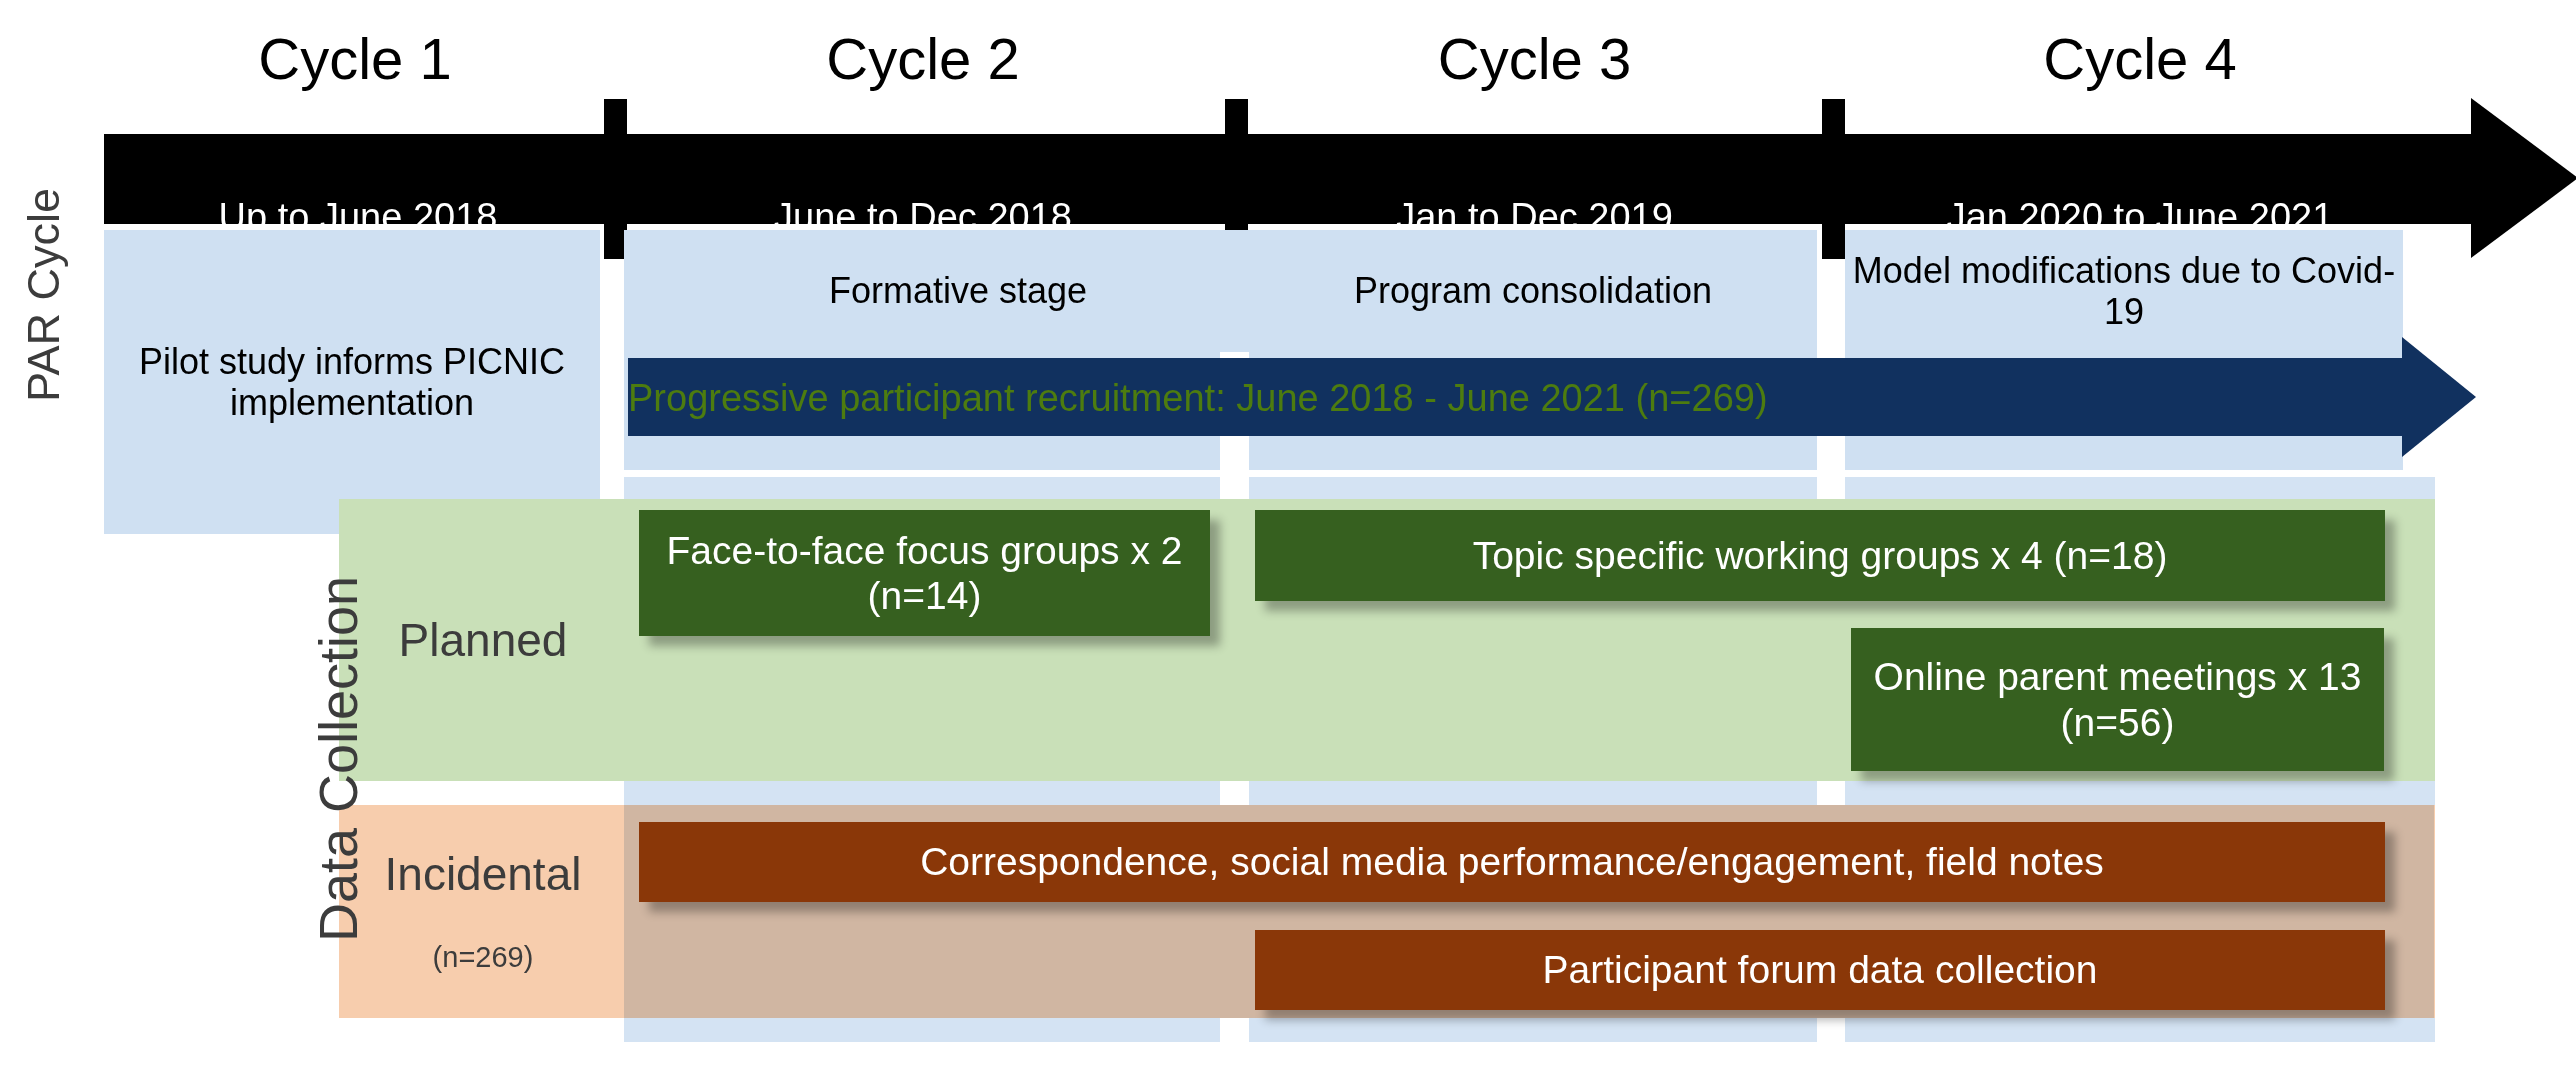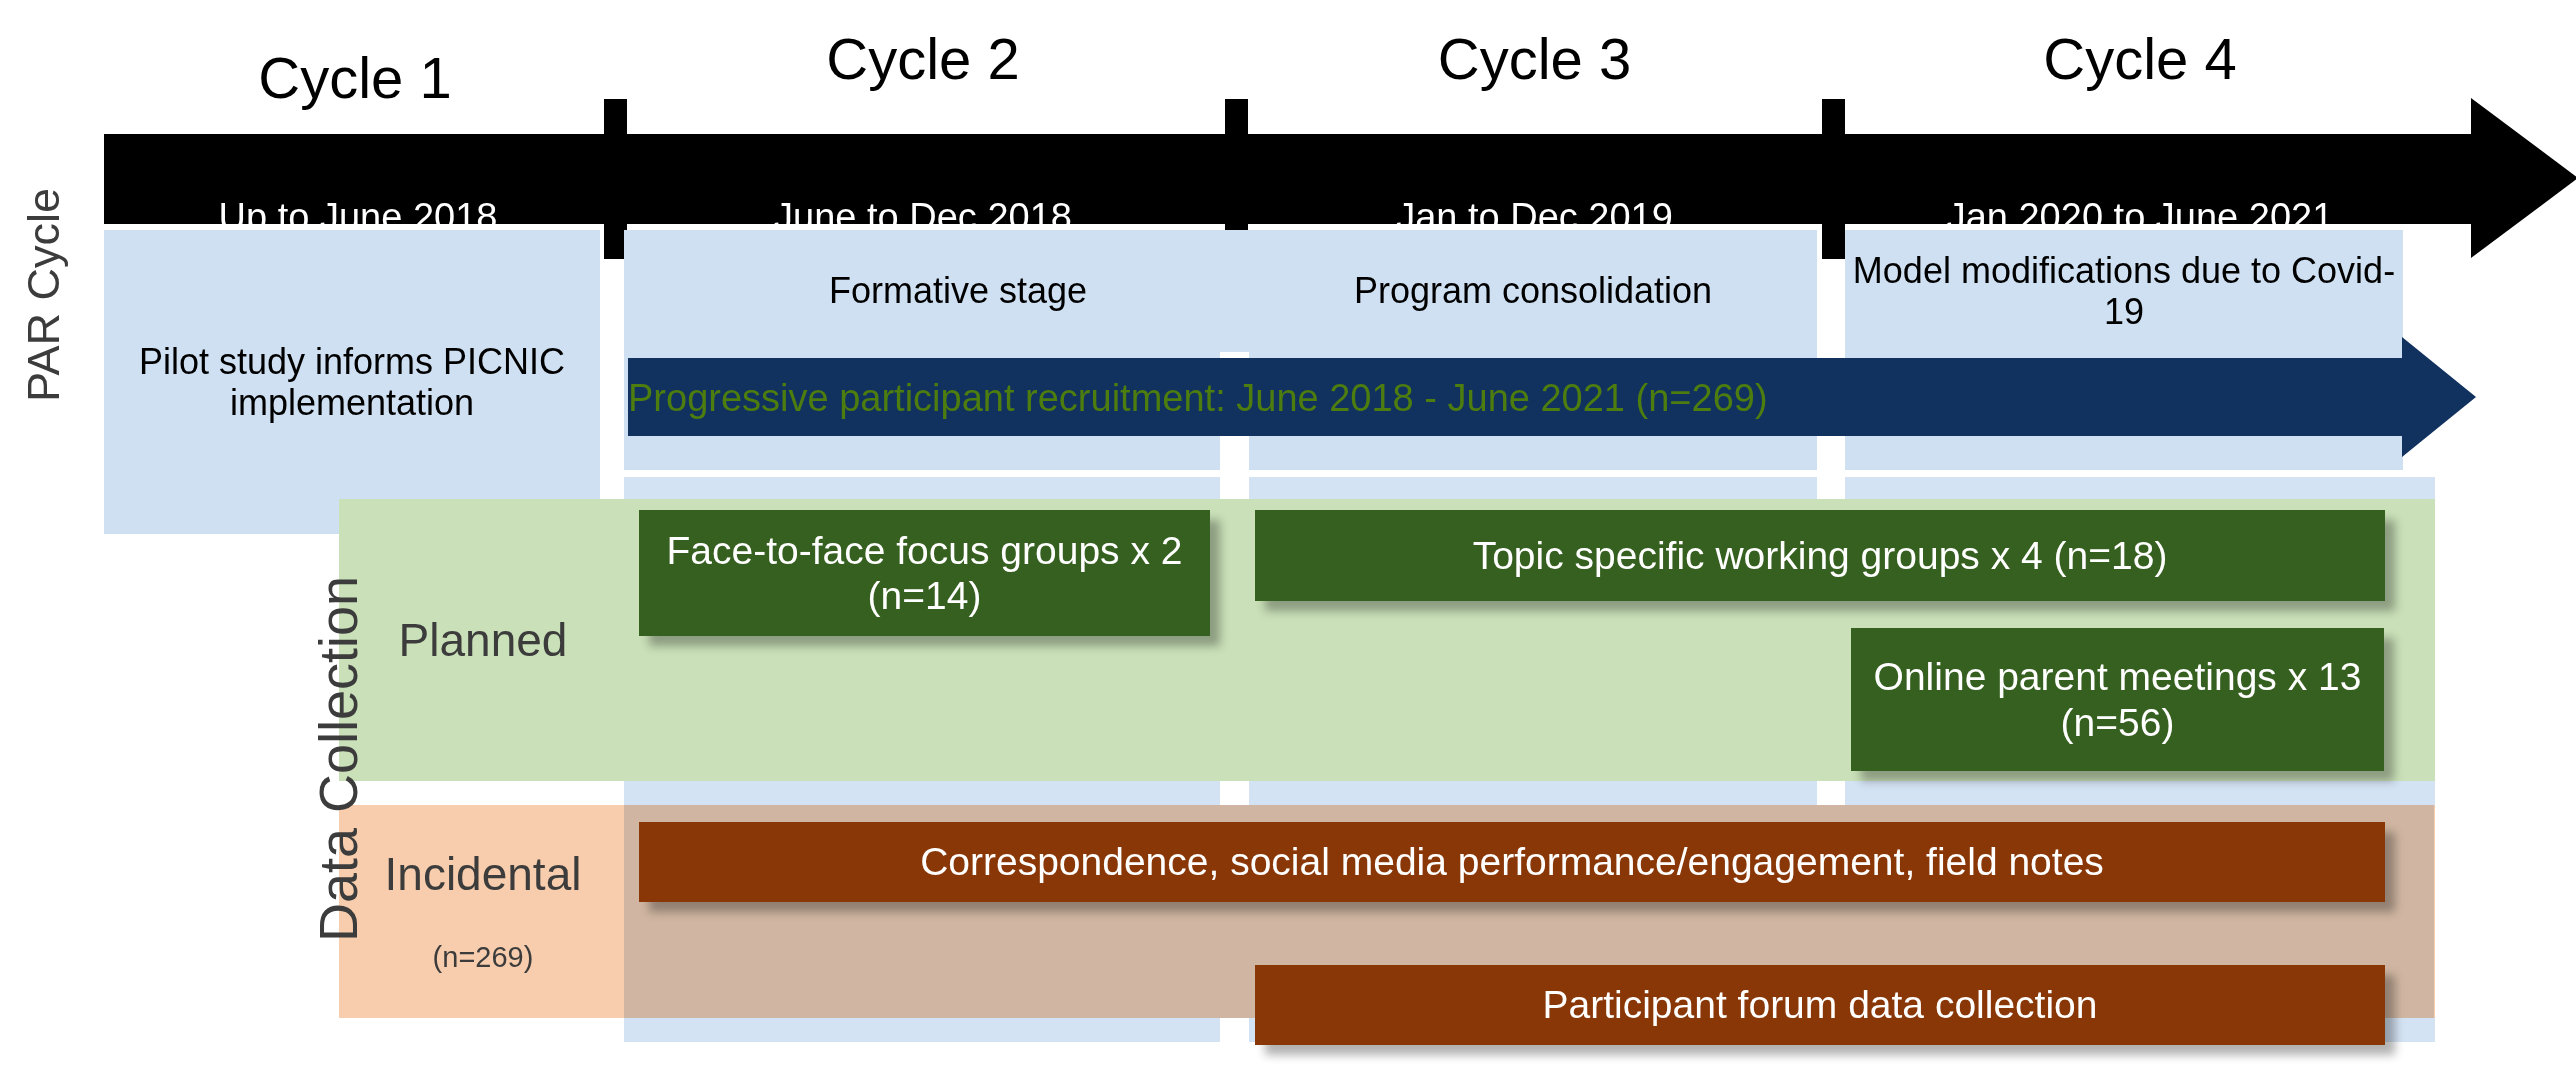--- a/index.html
+++ b/index.html
@@ -95,21 +95,21 @@
 </style>
 </head>
 <body>
 
 <div id="stage">
 
   <div class="abs colband-faint" style="left:624px;top:477px;width:596px;height:565px;"></div>
   <div class="abs colband-faint" style="left:1249px;top:477px;width:568px;height:565px;"></div>
   <div class="abs colband-faint" style="left:1845px;top:477px;width:590px;height:565px;"></div>
 
-  <div class="cycle-head nosel" style="left:107px;top:30px;width:496px;margin-top:19px;">Cycle 1</div>
+  <div class="cycle-head nosel" style="left:107px;top:30px;width:496px;">Cycle 1</div>
   <div class="cycle-head nosel" style="left:628px;top:30px;width:590px;">Cycle 2</div>
   <div class="cycle-head nosel" style="left:1252px;top:30px;width:565px;">Cycle 3</div>
   <div class="cycle-head nosel" style="left:1845px;top:30px;width:590px;">Cycle 4</div>
 
   <div class="abs black-arrow-body" style="left:104px;top:134px;width:2369px;height:90px;"></div>
   <div class="abs black-arrow-head" style="left:2471px;top:98px;"></div>
 
   <div class="abs tick" style="left:604px;top:99px;width:22.6px;height:160px;"></div>
   <div class="abs tick" style="left:1225px;top:99px;width:22.6px;height:160px;"></div>
   <div class="abs tick" style="left:1822px;top:99px;width:22.6px;height:160px;"></div>
@@ -148,20 +148,20 @@
 
   <div class="rowlbl nosel" style="left:342px;top:805px;width:282px;height:213px;gap:40px;">
     <span class="big">Incidental</span>
     <span class="small">(n=269)</span>
   </div>
 
   <div class="abs" style="left:624px;top:805px;width:1810px;height:213px;background:rgba(120,128,140,0.30);"></div>
 
   <div class="abs chip brown nosel" style="left:639px;top:822px;width:1746px;height:80px;">Correspondence, social media performance/engagement, field notes</div>
 
-  <div class="abs chip brown nosel" style="left:1255px;top:965px;width:1130px;height:80px;">Participant forum data collection</div>
+  <div class="abs chip brown nosel" style="left:1255px;top:930px;width:1130px;height:80px;">Participant forum data collection</div>
 
   <div class="sidelabel nosel" style="left:-132px;top:270px;width:351px;height:50px;font-size:45px;transform:rotate(-90deg);">PAR Cycle</div>
 
   <div class="sidelabel nosel" style="left:55px;top:731px;width:565px;height:56px;font-size:54px;transform:rotate(-90deg);">Data Collection</div>
 
 </div>
 
 
 </body></html>

